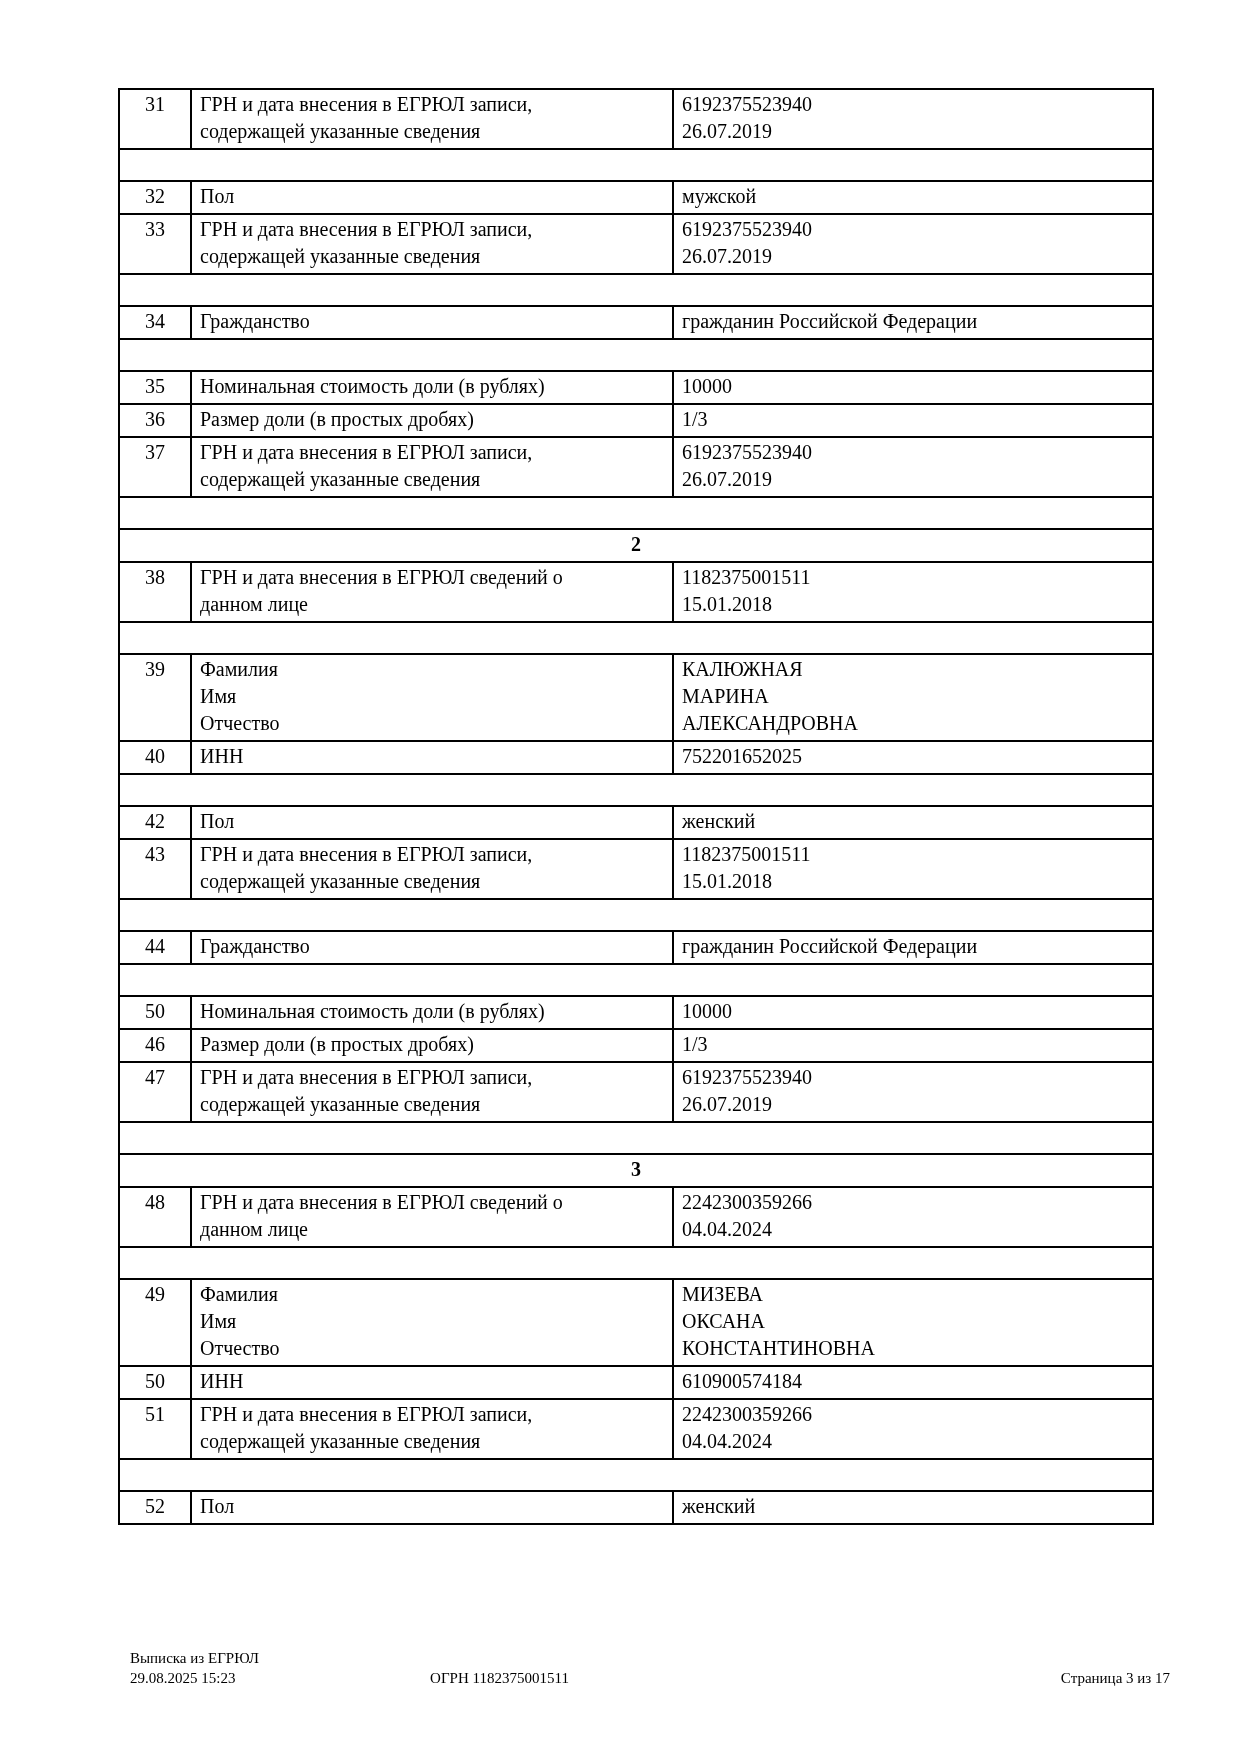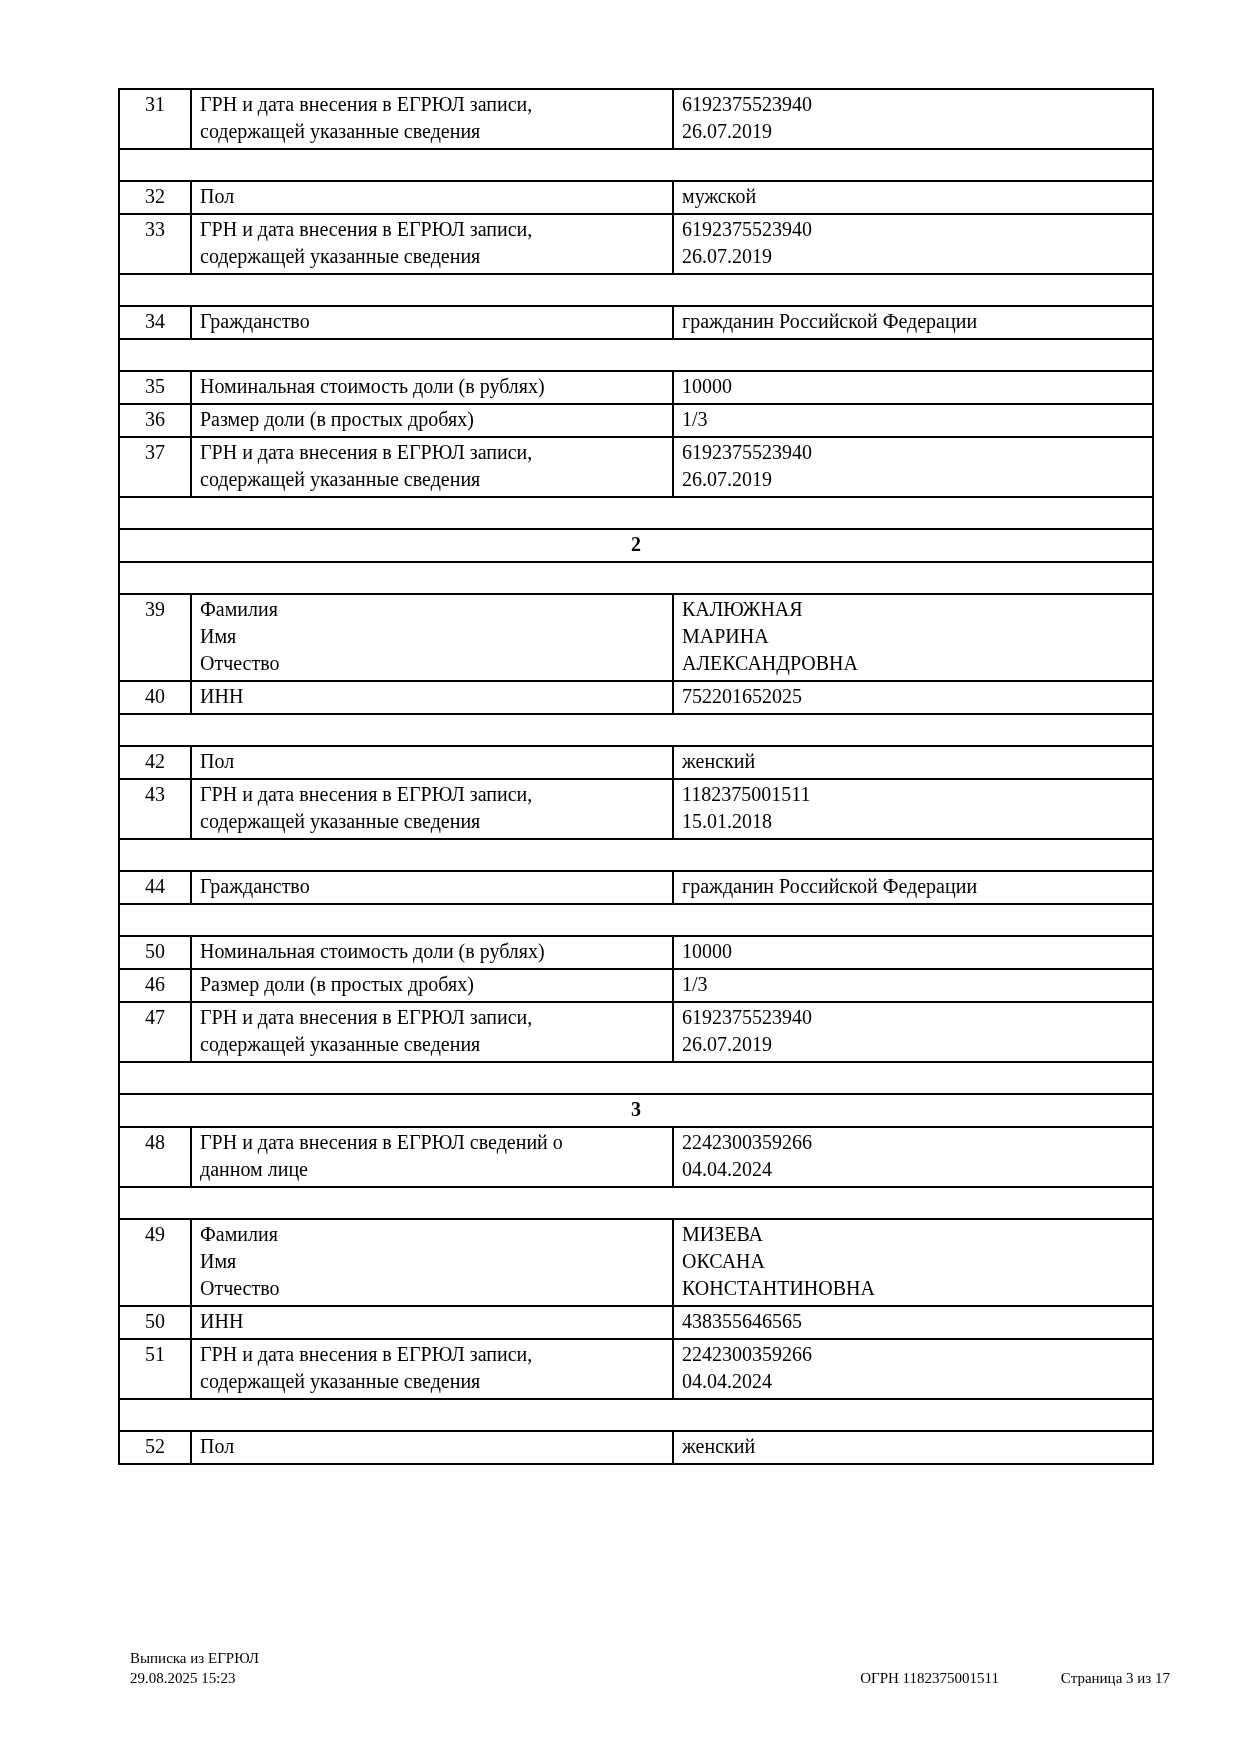--- a/index.html
+++ b/index.html
@@ -58,21 +58,21 @@
     left: 130px;
     top: 0;
     text-align: left;
     white-space: nowrap;
   }
   .footer-center {
     position: absolute;
     left: 0;
     top: 20px;
     width: 999px;
-    text-align: right;
+    text-align: center;
     white-space: nowrap;
   }
   .footer-right {
     position: absolute;
     right: 70px;
     top: 20px;
     text-align: right;
     white-space: nowrap;
   }
 </style>
@@ -166,20 +166,31 @@
             <div class="cell-line">26.07.2019</div>
           </td>
         </tr>
         <tr>
           <td colspan="3" class="spacer"></td>
         </tr>
         <tr>
           <td colspan="3" class="section">2</td>
         </tr>
         <tr>
+          <td class="num">38</td>
+          <td>
+            <div class="cell-line">ГРН и дата внесения в ЕГРЮЛ сведений о</div>
+            <div class="cell-line">данном лице</div>
+          </td>
+          <td>
+            <div class="cell-line">1182375001511</div>
+            <div class="cell-line">15.01.2018</div>
+          </td>
+        </tr>
+        <tr>
           <td colspan="3" class="spacer"></td>
         </tr>
         <tr>
           <td class="num">39</td>
           <td>
             <div class="cell-line">Фамилия</div>
             <div class="cell-line">Имя</div>
             <div class="cell-line">Отчество</div>
           </td>
           <td>
@@ -296,21 +307,21 @@
             <div class="cell-line">ОКСАНА</div>
             <div class="cell-line">КОНСТАНТИНОВНА</div>
           </td>
         </tr>
         <tr>
           <td class="num">50</td>
           <td>
             <div class="cell-line">ИНН</div>
           </td>
           <td>
-            <div class="cell-line">438355646565</div>
+            <div class="cell-line">610900574184</div>
           </td>
         </tr>
         <tr>
           <td class="num">51</td>
           <td>
             <div class="cell-line">ГРН и дата внесения в ЕГРЮЛ записи,</div>
             <div class="cell-line">содержащей указанные сведения</div>
           </td>
           <td>
             <div class="cell-line">2242300359266</div>

